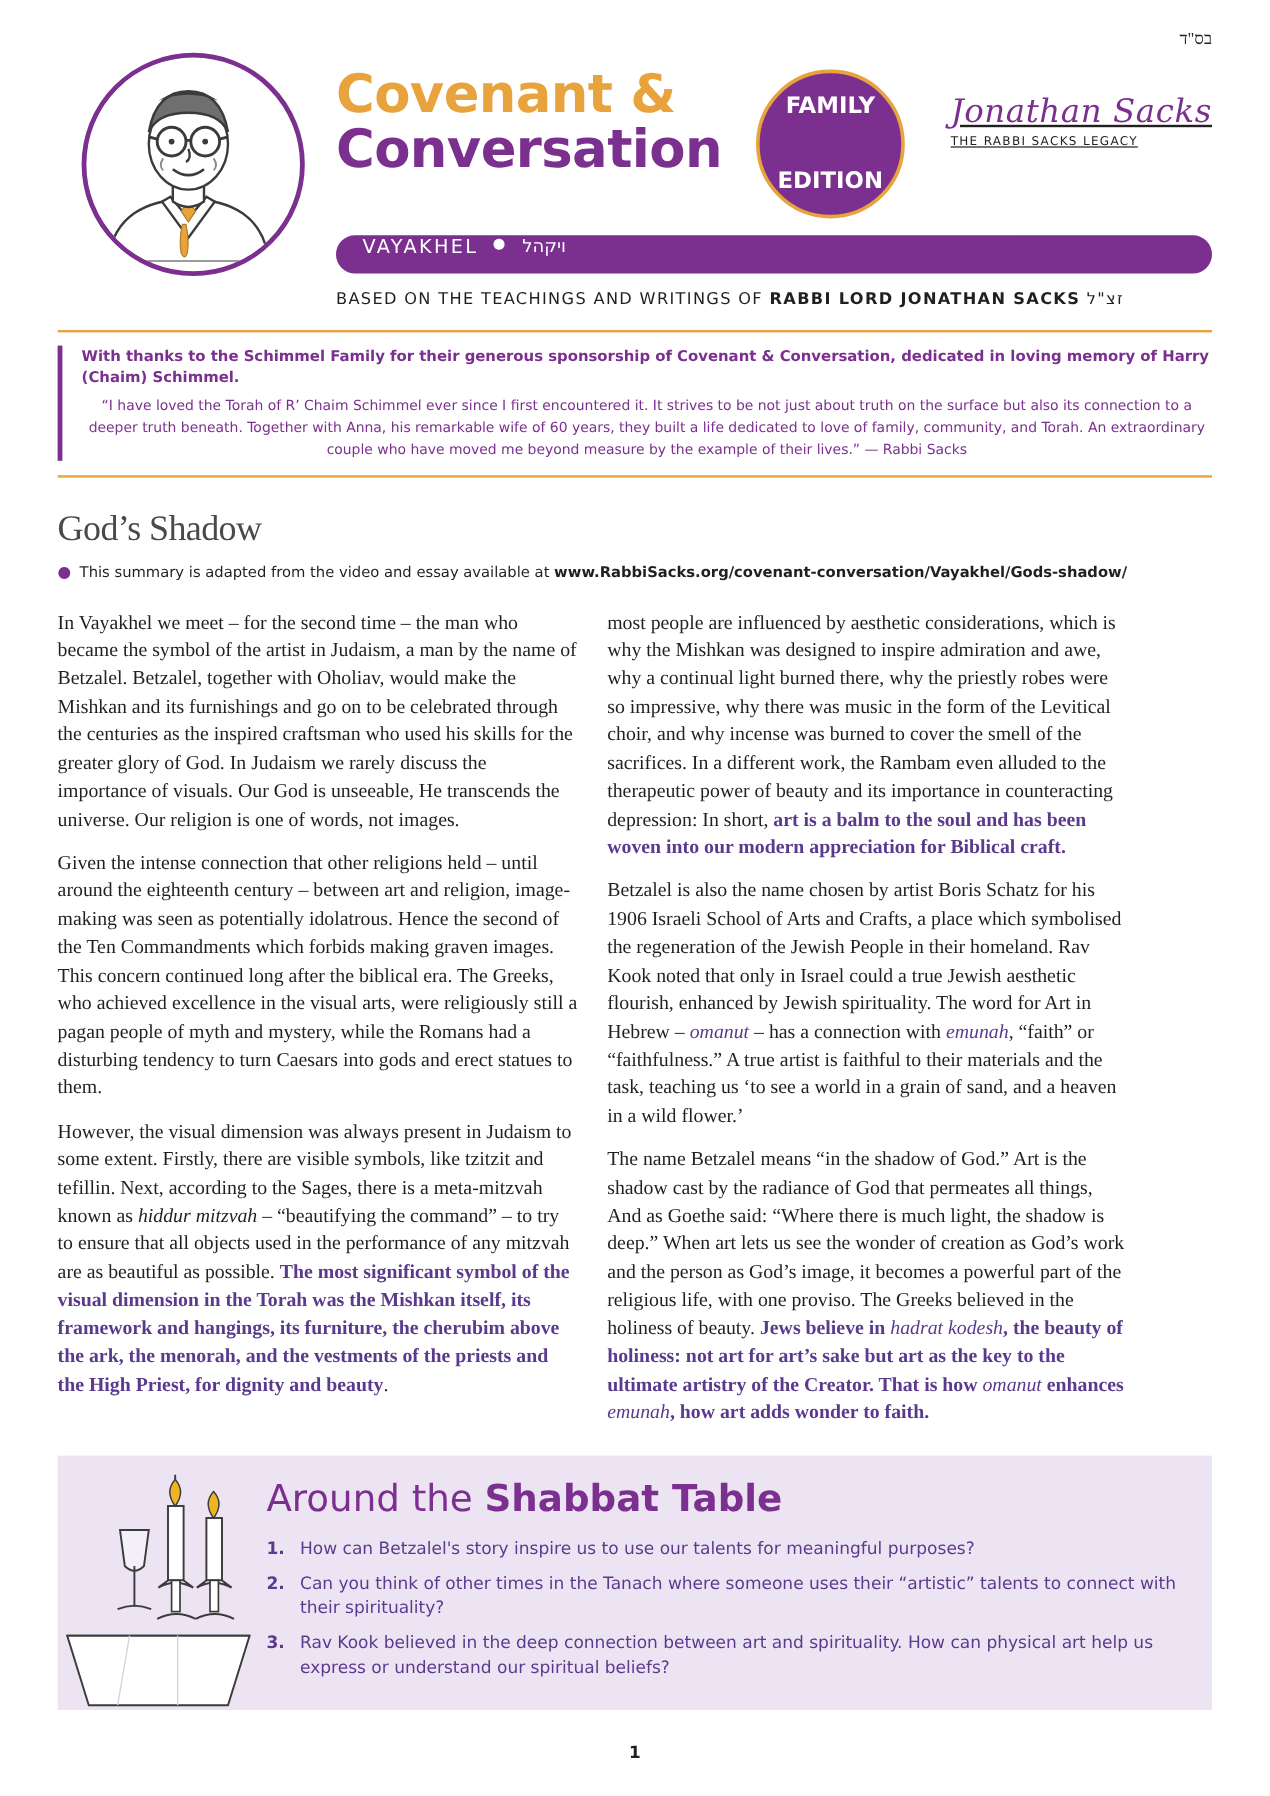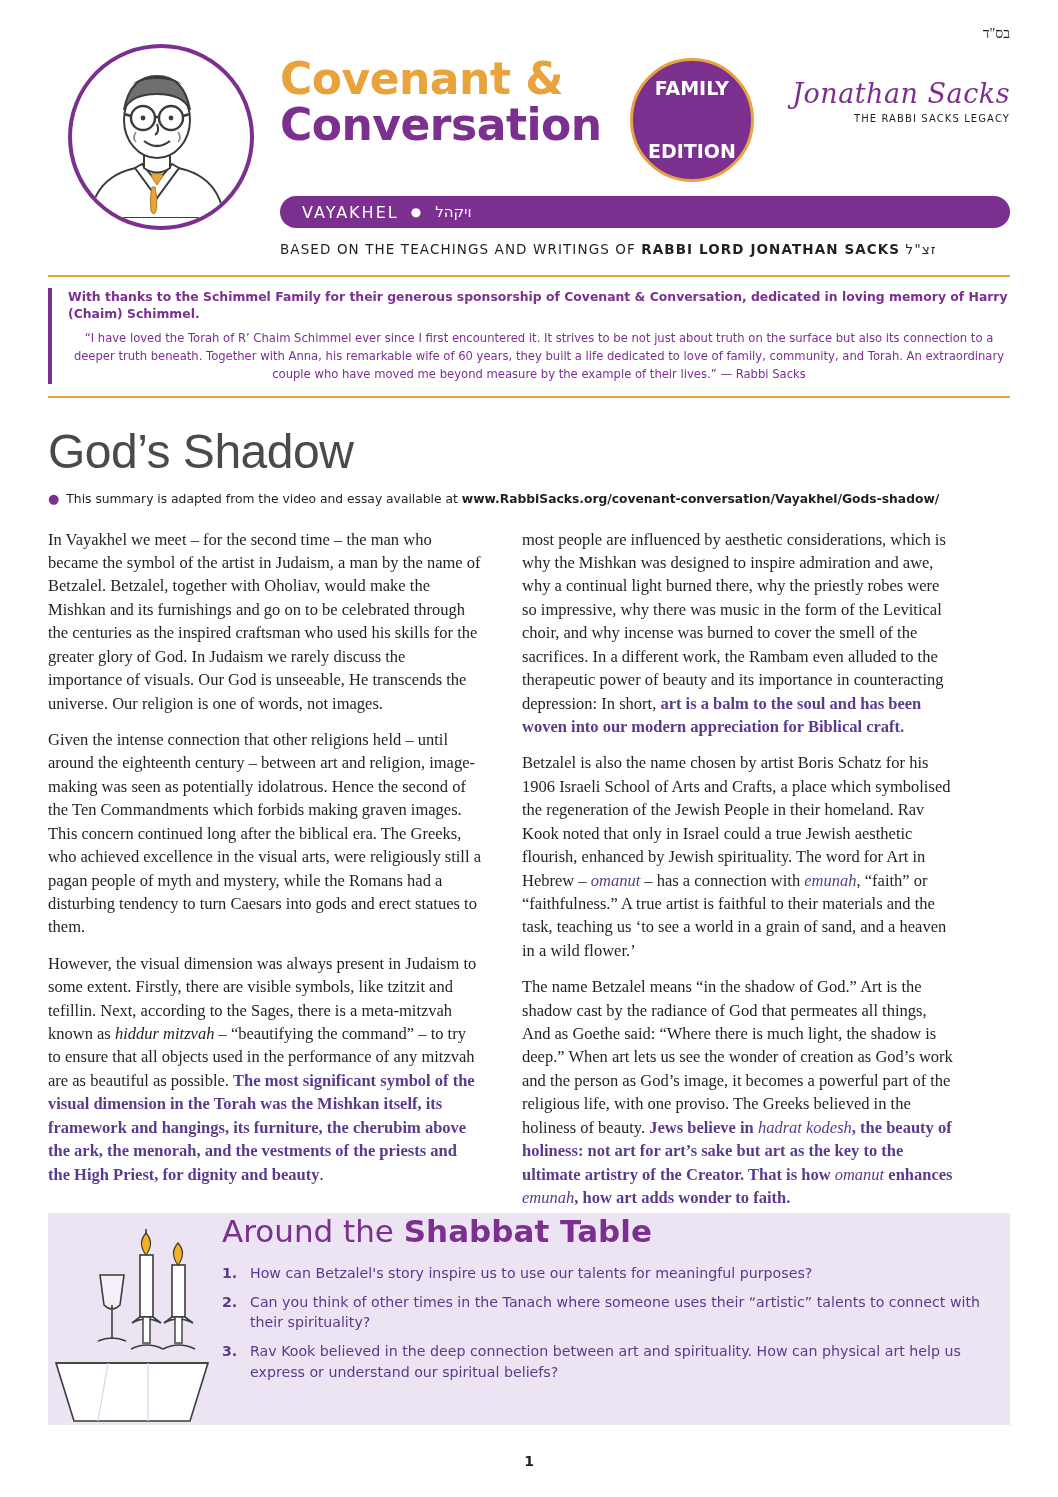--- a/index.html
+++ b/index.html
@@ -89,22 +89,23 @@
     font-size: 19px;
     line-height: 1.12;
     text-align: center;
     flex: 0 0 auto;
     margin-top: 2px;
     margin-right: 10px;
     gap: 41px;
   }
   .legacy {
     flex: 0 0 auto;
-    text-align: right;
+    text-align: left;
     padding-top: 22px;
+    text-decoration: underline;
   }
   .legacy .sig {
     font-family: "DejaVu Serif", serif;
     font-style: italic;
     font-size: 27px;
     color: #7b2f8f;
     letter-spacing: 0.5px;
     white-space: nowrap;
   }
   .legacy .sub {
@@ -115,21 +116,20 @@
     margin-top: 4px;
   }
 
   .parsha-bar {
     margin-top: 14px;
     background: #7b2f8f;
     color: #ffffff;
     border-radius: 16px;
     height: 32px;
     display: flex;
-    align-items: center;
     padding: 0 22px;
     font-family: "DejaVu Sans", sans-serif;
     font-size: 16px;
     letter-spacing: 2px;
   }
   .parsha-bar .dot {
     margin: 0 12px;
     font-size: 12px;
   }
   .parsha-bar .heb { letter-spacing: 0; font-size: 15px; }
@@ -169,22 +169,22 @@
     font-family: "DejaVu Sans", sans-serif;
     font-size: 11.6px;
     color: #7b2f8f;
     text-align: center;
     line-height: 1.55;
     margin-top: 7px;
   }
 
   
   .article-title {
-    font-family: Liberation Sans, sans-serif;
-    font-size: 48px;
+    font-family: Liberation Serif, serif;
+    font-size: 30px;
     color: #4a4a4a;
     margin-top: 26px;
     letter-spacing: -0.5px;
   }
   .summary-line {
     margin-top: 12px;
     font-family: "DejaVu Sans", sans-serif;
     font-size: 12.3px;
     color: #231f20;
     display: flex;
@@ -193,21 +193,21 @@
   .summary-line .bullet {
     color: #7b2f8f;
     font-size: 13px;
     margin-right: 7px;
   }
   .summary-line b { font-weight: bold; }
 
   .columns {
     margin-top: 22px;
     display: flex;
-    gap: 40px;
+    gap: 24px;
   }
   .col {
     width: 434px;
     font-size: 16.5px;
     line-height: 1.42;
     text-align: left;
   }
   .col p { margin: 0 0 13px 0; }
   .hl {
     color: #5b3a8e;
@@ -227,21 +227,21 @@
     display: flex;
     align-items: stretch;
   }
   .candles {
     width: 168px;
     flex: 0 0 auto;
     position: relative;
   }
   .shabbat-right {
     flex: 1 1 auto;
-    padding: 0 26px 0 6px;
+    padding: 18px 26px 0 6px;
   }
   .shabbat-title {
     font-family: "DejaVu Sans", sans-serif;
     font-size: 31px;
     color: #7b2f8f;
   }
   .shabbat-title b { font-weight: bold; }
   .q-list {
     margin-top: 14px;
   }

